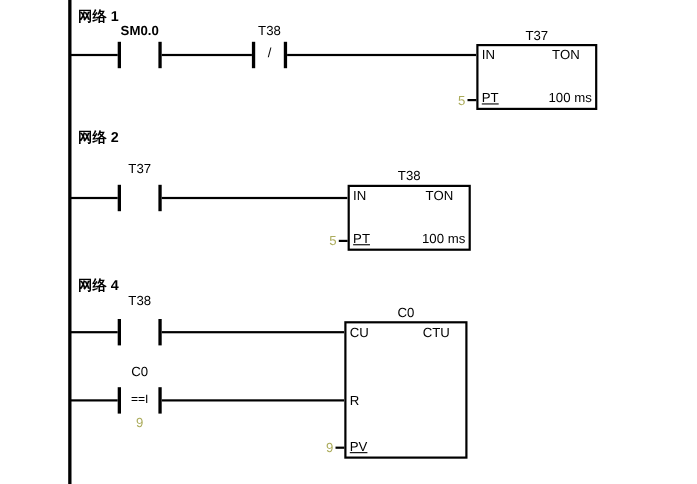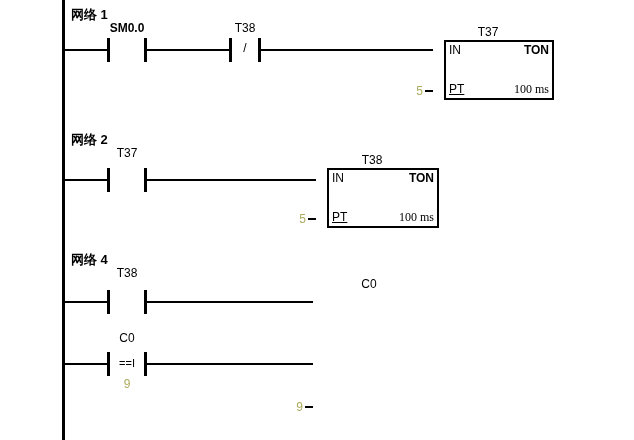--- a/index.html
+++ b/index.html
@@ -7,26 +7,26 @@
     position:relative;width:562px;height:440px;background:#fff;overflow:hidden;
     font-family:"Liberation Sans","DejaVu Sans",sans-serif;color:#000;
   }
   .rail{position:absolute;background:#000;}
   .wire{position:absolute;height:2px;background:#000;}
   .cbar{position:absolute;width:3px;height:24px;background:#000;}
   .netlabel{position:absolute;left:71px;font-size:13px;font-weight:bold;white-space:nowrap;}
   .cname{position:absolute;font-size:12px;text-align:center;white-space:nowrap;}
   .slash{position:absolute;font-size:12px;text-align:center;}
   .cmp{position:absolute;font-size:11px;text-align:center;white-space:nowrap;}
-  .plcbox{position:absolute;border:2px solid #000;background:#fff;margin-left:11px;}
+  .plcbox{position:absolute;border:2px solid #000;background:#fff;}
   .bl{position:absolute;font-size:12px;line-height:13px;white-space:nowrap;}
   .bl.tl{left:3px;top:2px;}
-  .bl.tr{right:3px;top:2px;font-weight:bold;}
+  .bl.tr{right:14px;top:2px;}
   .bl.blft{left:3px;bottom:2px;text-decoration:underline;}
-  .bl.brgt{right:3px;bottom:2px;font-family:Liberation Serif, serif;}
+  .bl.brgt{right:3px;bottom:2px;}
   .boxtitle{position:absolute;font-size:12px;text-align:center;white-space:nowrap;}
   .val{position:absolute;font-size:12px;color:var(--value-color,#ACAC5C);white-space:nowrap;}
   .val.r{text-align:right;}
   .val.c{text-align:center;}
 </style>
 </head>
 <body>
 
 <div id="screen">
 
@@ -49,21 +49,21 @@
   <div class="boxtitle" style="left:433px;top:25px;width:110px;">T37</div>
   <div class="plcbox" style="left:433px;top:40px;width:106px;height:56px;">
     <div class="bl tl">IN</div>
     <div class="bl tr">TON</div>
     <div class="bl blft">PT</div>
     <div class="bl brgt">100 ms</div>
   </div>
   <div class="wire" style="left:425px;top:90px;width:8px;"></div>
   <div class="val r" style="left:405px;top:84px;width:18px;">5</div>
 
-  <div class="netlabel" style="top:131px;">网络 2</div>
+  <div class="netlabel" style="top:116px;">网络 2</div>
 
   <div class="cname" style="left:94px;top:146px;width:66px;">T37</div>
   <div class="wire" style="left:63px;top:179px;width:44px;"></div>
   <div class="cbar" style="left:107px;top:168px;"></div>
   <div class="cbar" style="left:144px;top:168px;"></div>
   <div class="wire" style="left:147px;top:179px;width:169px;"></div>
 
   <div class="boxtitle" style="left:316px;top:153px;width:112px;">T38</div>
   <div class="plcbox" style="left:316px;top:168px;width:108px;height:56px;">
     <div class="bl tl">IN</div>
@@ -84,16 +84,22 @@
 
   <div class="cname" style="left:94px;top:331px;width:66px;">C0</div>
   <div class="wire" style="left:63px;top:363px;width:44px;"></div>
   <div class="cbar" style="left:107px;top:352px;"></div>
   <div class="cmp" style="left:110px;top:357px;width:34px;">==I</div>
   <div class="cbar" style="left:144px;top:352px;"></div>
   <div class="val c" style="left:94px;top:377px;width:66px;">9</div>
   <div class="wire" style="left:147px;top:363px;width:166px;"></div>
 
   <div class="boxtitle" style="left:313px;top:277px;width:112px;">C0</div>
+  <div class="plcbox" style="left:313px;top:292px;width:108px;height:121px;">
+    <div class="bl tl">CU</div>
+    <div class="bl tr">CTU</div>
+    <div class="bl" style="left:3px;top:64px;">R</div>
+    <div class="bl blft">PV</div>
+  </div>
   <div class="wire" style="left:305px;top:406px;width:8px;"></div>
   <div class="val r" style="left:285px;top:400px;width:18px;">9</div>
 
 </div>
 
 </body></html>

